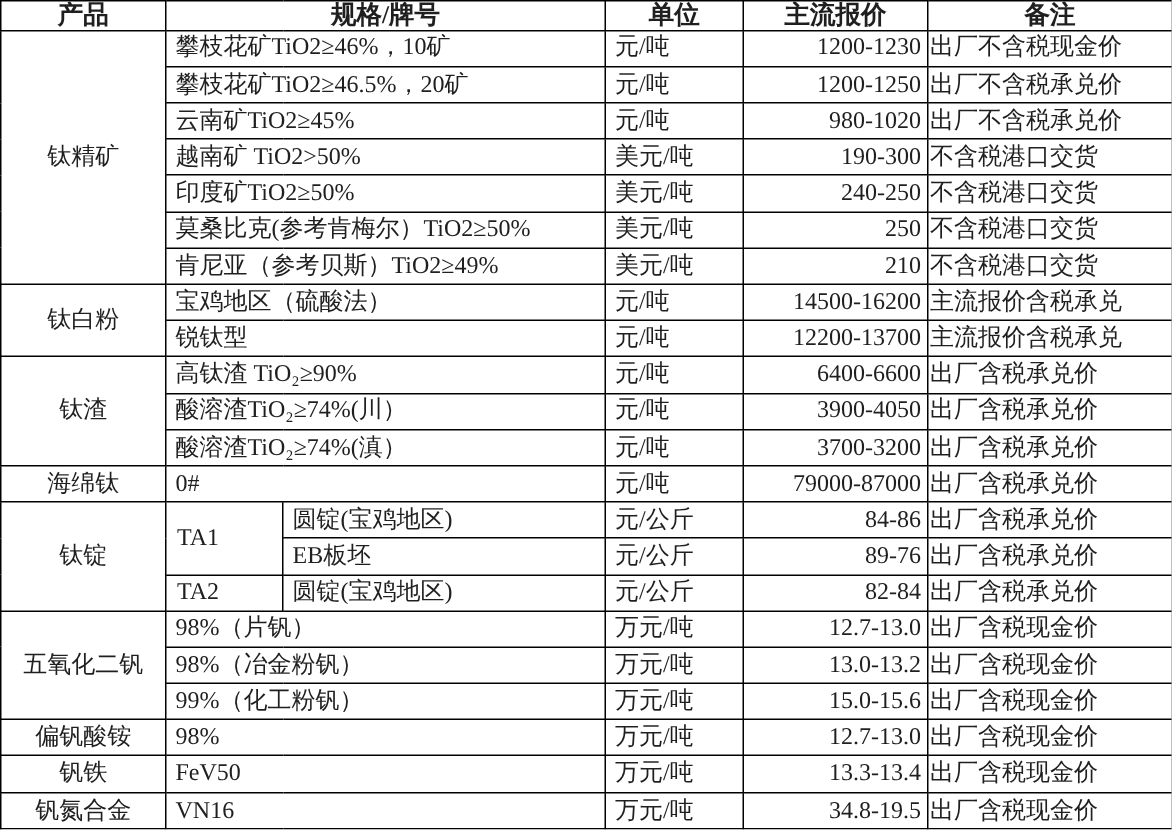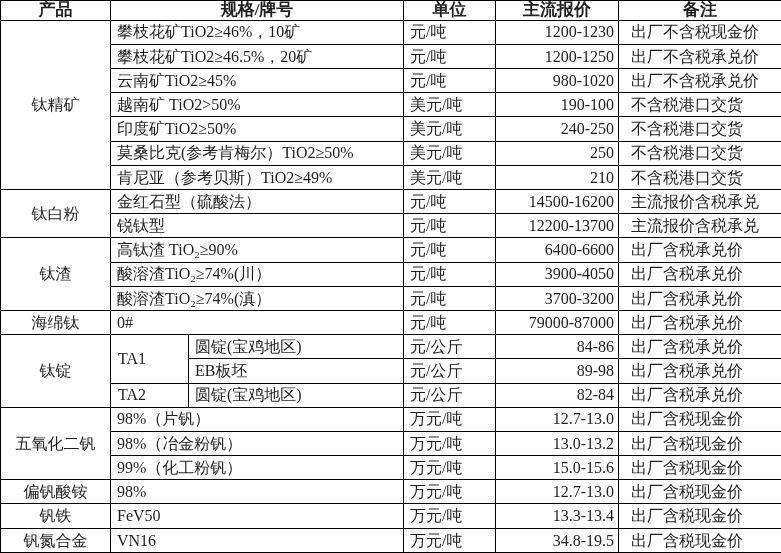--- a/index.html
+++ b/index.html
@@ -26,21 +26,21 @@
     font-size: 17px;
     font-weight: bold;
     text-align: center;
     padding: 0;
   }
   td.product { text-align: center; padding: 0 2px; }
   td.grade   { text-align: left; padding-left: 7px; }
   td.spec    { text-align: left; padding-left: 6px; }
   td.unit    { text-align: left; padding-left: 6px; margin-top: 28px; }
   td.price   { text-align: right; padding-left: 7px; }
-  td.note    { text-align: left; padding-left: 12px; margin-top: 32px; }
+  td.note    { text-align: left; padding-left: 1px; margin-top: 32px; }
 </style>
 </head>
 <body>
 
 <table class="price-table">
   <colgroup>
     <col style="width:110px">
     <col style="width:78px">
     <col style="width:215px">
     <col style="width:92px">
@@ -72,21 +72,21 @@
     </tr>
     <tr>
       <td class="spec" colspan="2">云南矿TiO2≥45%</td>
       <td class="unit">元/吨</td>
       <td class="price">980-1020</td>
       <td class="note">出厂不含税承兑价</td>
     </tr>
     <tr>
       <td class="spec" colspan="2">越南矿 TiO2&gt;50%</td>
       <td class="unit">美元/吨</td>
-      <td class="price">190-100</td>
+      <td class="price">190-300</td>
       <td class="note">不含税港口交货</td>
     </tr>
     <tr>
       <td class="spec" colspan="2">印度矿TiO2≥50%</td>
       <td class="unit">美元/吨</td>
       <td class="price">240-250</td>
       <td class="note">不含税港口交货</td>
     </tr>
     <tr>
       <td class="spec" colspan="2">莫桑比克(参考肯梅尔）TiO2≥50%</td>
@@ -95,21 +95,21 @@
       <td class="note">不含税港口交货</td>
     </tr>
     <tr>
       <td class="spec" colspan="2">肯尼亚（参考贝斯）TiO2≥49%</td>
       <td class="unit">美元/吨</td>
       <td class="price">210</td>
       <td class="note">不含税港口交货</td>
     </tr>
     <tr>
       <td class="product" rowspan="2">钛白粉</td>
-      <td class="spec" colspan="2">金红石型（硫酸法）</td>
+      <td class="spec" colspan="2">宝鸡地区（硫酸法）</td>
       <td class="unit">元/吨</td>
       <td class="price">14500-16200</td>
       <td class="note">主流报价含税承兑</td>
     </tr>
     <tr>
       <td class="spec" colspan="2">锐钛型</td>
       <td class="unit">元/吨</td>
       <td class="price">12200-13700</td>
       <td class="note">主流报价含税承兑</td>
     </tr>
@@ -143,21 +143,21 @@
       <td class="product" rowspan="3">钛锭</td>
       <td class="grade" rowspan="2">TA1</td>
       <td class="spec">圆锭(宝鸡地区)</td>
       <td class="unit">元/公斤</td>
       <td class="price">84-86</td>
       <td class="note">出厂含税承兑价</td>
     </tr>
     <tr>
       <td class="spec">EB板坯</td>
       <td class="unit">元/公斤</td>
-      <td class="price">89-98</td>
+      <td class="price">89-76</td>
       <td class="note">出厂含税承兑价</td>
     </tr>
     <tr>
       <td class="grade">TA2</td>
       <td class="spec">圆锭(宝鸡地区)</td>
       <td class="unit">元/公斤</td>
       <td class="price">82-84</td>
       <td class="note">出厂含税承兑价</td>
     </tr>
     <tr>

